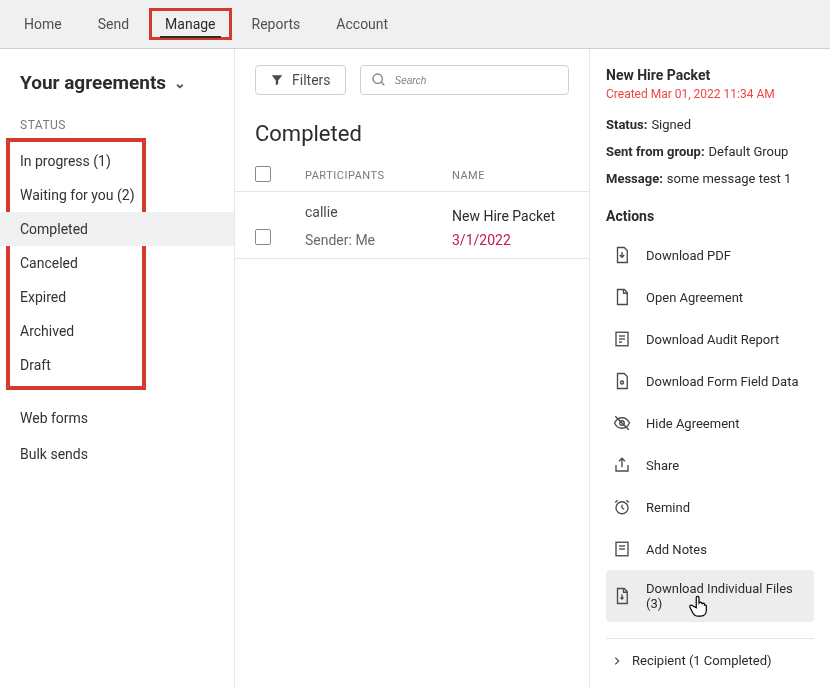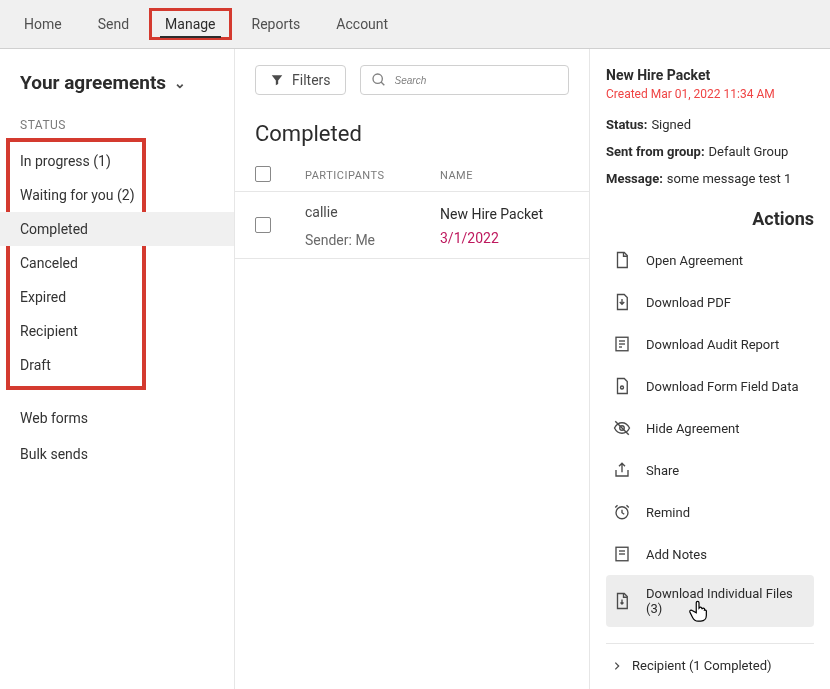--- a/index.html
+++ b/index.html
@@ -23,35 +23,35 @@
 .main { flex: 1; border-right: 1px solid #e6e6e6; }
 .toolbar { display: flex; align-items: center; gap: 14px; padding: 16px 20px; }
 .filters-btn { display: flex; align-items: center; gap: 8px; border: 1px solid #d0d0d0; background: #fff; border-radius: 4px; padding: 6px 14px; color: #4b4b4b; cursor: pointer; }
 .search { display: flex; align-items: center; gap: 8px; border: 1px solid #d0d0d0; border-radius: 4px; padding: 6px 10px; flex: 1; max-width: 230px; color: #808080; }
 .search input { border: none; outline: none; font-size: 10px; color: #333; width: 100%; }
 .search input::placeholder { color: #808080; font-style: italic; }
 .content-title { font-size: 22px; font-weight: 400; padding: 10px 20px 14px; color: #2c2c2c; }
 .table { width: 100%; }
 .thead { display: flex; align-items: center; padding: 6px 20px; border-bottom: 1px solid #e6e6e6; color: #7a7a7a; font-size: 11px; letter-spacing: 0.5px; }
 .col-check { width: 50px; }
-.col-part { width: 135px; }
+.col-part { width: 147px; }
 .col-name { flex: 1; }
-.trow { display: flex; padding: 12px 20px 10px; border-bottom: 1px solid #e6e6e6; align-items: center; }
+.trow { display: flex; padding: 12px 20px 10px; border-bottom: 1px solid #e6e6e6; align-items: flex-end; }
 .participant-cell { color: #4b4b4b; }
 .participant-sender { margin-top: 12px; color: #6a6a6a; }
 .name-cell { color: #2c2c2c; }
 .name-date { color: #be185d; margin-top: 8px; }
 .checkbox { width: 16px; height: 16px; border: 1.5px solid #888; border-radius: 2px; display: inline-block; }
 .details { width: 240px; padding: 18px 16px; color: #2c2c2c; font-size: 13px; overflow-y: auto; }
 .details-title { font-weight: 700; font-size: 14px; margin-bottom: 4px; }
 .details-created { color: #ef4444; font-size: 12px; margin-bottom: 16px; }
 .meta-row { margin-bottom: 12px; }
 .meta-label { font-weight: 700; display: inline; }
 .meta-val { display: inline; margin-left: 4px; }
-.actions-head { font-size: 18px; font-weight: 700; margin: 22px 0 10px; text-align: right; }
+.actions-head { font-size: 14px; font-weight: 700; margin: 22px 0 10px; }
 .action-item { display: flex; align-items: center; gap: 14px; padding: 11px 6px; cursor: pointer; color: #2c2c2c; border-radius: 4px; }
 .action-item.hovered { background: #ededed; position: relative; }
 .action-icon { width: 20px; height: 20px; display: flex; align-items: center; justify-content: center; color: #4b4b4b; flex-shrink: 0; }
 .recipient-row { display: flex; align-items: center; gap: 10px; padding: 14px 6px 0; border-top: 1px solid #e6e6e6; margin-top: 16px; cursor: pointer; }
 .cursor-hand { position: absolute; left: 82px; top: 24px; pointer-events: none; }
 svg { display: block; }
 </style>
 </head>
 <body>
 
@@ -70,21 +70,21 @@
       <span class="chev">⌄</span>
     </div>
     <div class="status-head">STATUS</div>
     <div class="status-list">
       <div class="status-highlight"></div>
       <div class="status-item">In progress (1)</div>
       <div class="status-item">Waiting for you (2)</div>
       <div class="status-item selected">Completed</div>
       <div class="status-item">Canceled</div>
       <div class="status-item">Expired</div>
-      <div class="status-item">Recipient</div>
+      <div class="status-item">Archived</div>
       <div class="status-item">Draft</div>
     </div>
     <div class="other-list">
       <div class="other-item">Web forms</div>
       <div class="other-item">Bulk sends</div>
     </div>
   </div>
 
   <div class="main">
     <div class="toolbar">
@@ -133,33 +133,33 @@
     <div class="meta-row"><span class="meta-label">Status:</span><span class="meta-val">Signed</span></div>
     <div class="meta-row"><span class="meta-label">Sent from group:</span><span class="meta-val">Default Group</span></div>
     <div class="meta-row"><span class="meta-label">Message:</span><span class="meta-val">some message test 1</span></div>
 
     <div class="actions-head">Actions</div>
 
     <div class="action-item">
       <span class="action-icon">
           <svg width="18" height="18" viewBox="0 0 24 24" fill="none" stroke="#4b4b4b" stroke-width="1.8">
             <path d="M6 2h9l4 4v16H6z"></path>
+            <path d="M12 8v7m-3-3l3 3 3-3"></path>
+          </svg>
+        </span>
+      <span>Download PDF</span>
+    </div>
+    <div class="action-item">
+      <span class="action-icon">
+          <svg width="18" height="18" viewBox="0 0 24 24" fill="none" stroke="#4b4b4b" stroke-width="1.8">
+            <path d="M6 2h9l4 4v16H6z"></path>
             <path d="M14 2v5h5"></path>
           </svg>
         </span>
       <span>Open Agreement</span>
-    </div>
-    <div class="action-item">
-      <span class="action-icon">
-          <svg width="18" height="18" viewBox="0 0 24 24" fill="none" stroke="#4b4b4b" stroke-width="1.8">
-            <path d="M6 2h9l4 4v16H6z"></path>
-            <path d="M12 8v7m-3-3l3 3 3-3"></path>
-          </svg>
-        </span>
-      <span>Download PDF</span>
     </div>
     <div class="action-item">
       <span class="action-icon">
           <svg width="18" height="18" viewBox="0 0 24 24" fill="none" stroke="#4b4b4b" stroke-width="1.8">
             <rect x="4" y="3" width="16" height="18"></rect>
             <line x1="8" y1="8" x2="16" y2="8"></line>
             <line x1="8" y1="12" x2="16" y2="12"></line>
             <line x1="8" y1="16" x2="12" y2="16"></line>
           </svg>
         </span>

